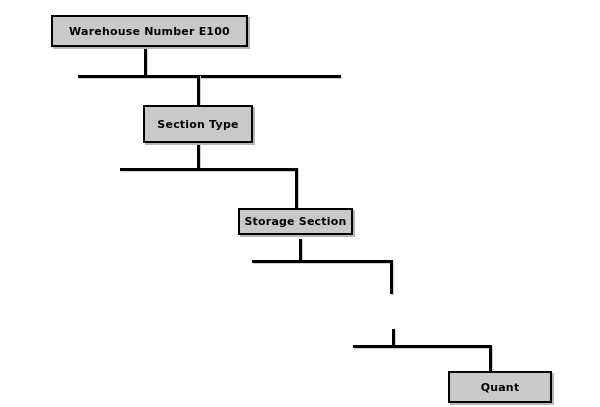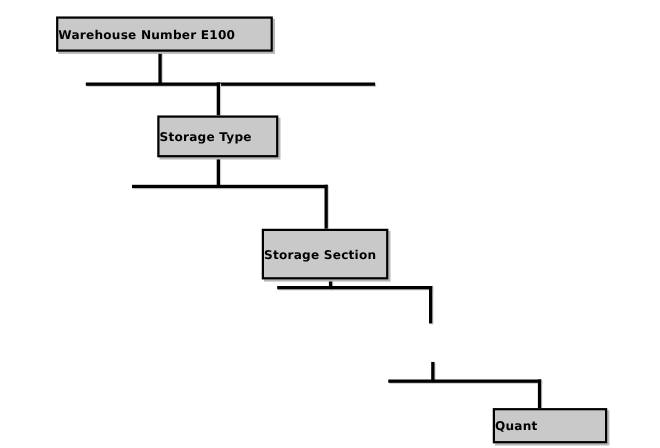--- a/index.html
+++ b/index.html
@@ -22,31 +22,31 @@
     background: var(--bg);
     overflow: hidden;
   }
   .node {
     position: absolute;
     background: var(--box-fill);
     border: 2px solid var(--box-border);
     box-shadow: 2px 2px 0 var(--shadow);
     display: flex;
     align-items: center;
-    justify-content: flex-start;
+    justify-content: center;
     color: var(--text);
     font-weight: bold;
     font-size: 11px;
     letter-spacing: 0.2px;
     white-space: nowrap;
     text-align: center;
   }
   .node-warehouse       { left: 51px;  top: 15px;  width: 197px; height: 32px; }
   .node-storage-type    { left: 143px; top: 105px; width: 110px; height: 38px; }
-  .node-storage-section { left: 238px; top: 208px; width: 115px; height: 46px; }
+  .node-storage-section { left: 238px; top: 208px; width: 115px; height: 27px; }
   .node-storage-bin     { left: 352px; top: 294px; width: 82px;  height: 35px; }
   .node-quant           { left: 448px; top: 371px; width: 104px;  height: 32px; }
 
   .conn {
     position: absolute;
     background: var(--line);
   }
   .conn.h { height: 3px; box-shadow: 1px 1px 0 #cfcfcf; }
   .conn.v { width: 3px;  box-shadow: 1px 1px 0 #cfcfcf; }
 
@@ -86,21 +86,21 @@
 
   <div class="conn v v4a"></div>
   <div class="conn h h4"></div>
   <div class="conn v v4b"></div>
 
   <div class="node node-warehouse">
     <span>Warehouse Number E100</span>
   </div>
 
   <div class="node node-storage-type">
-    <span>Storage Type</span>
+    <span>Section Type</span>
   </div>
 
   <div class="node node-storage-section">
     <span>Storage Section</span>
   </div>
 
 
   <div class="node node-quant">
     <span>Quant</span>
   </div>

